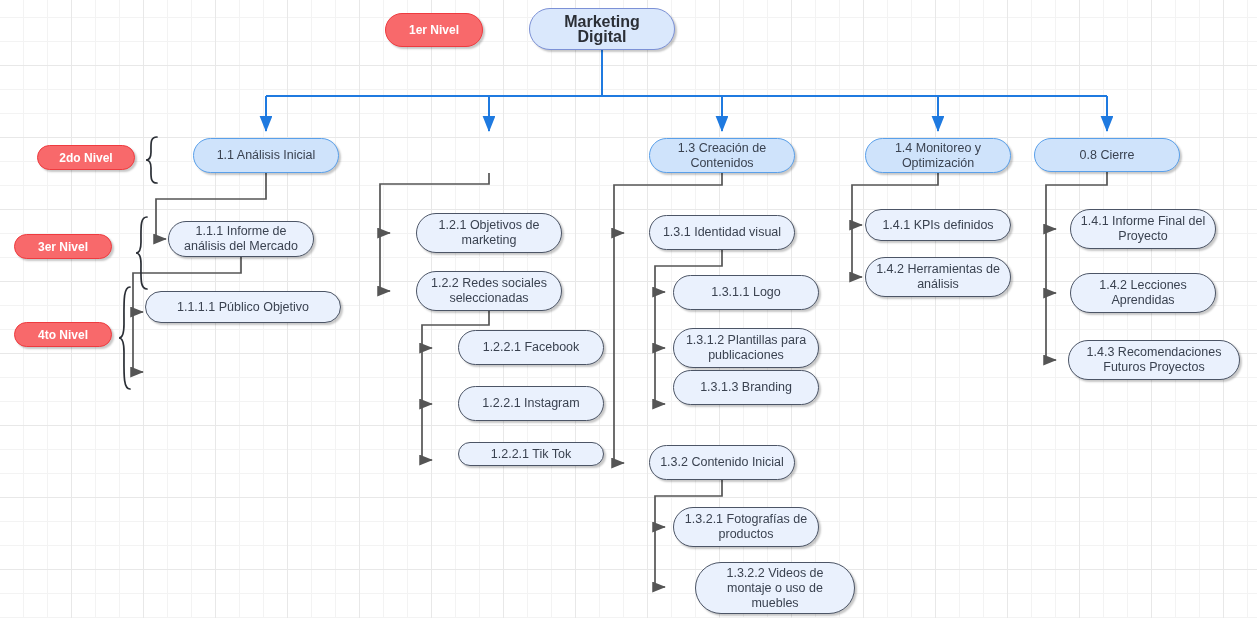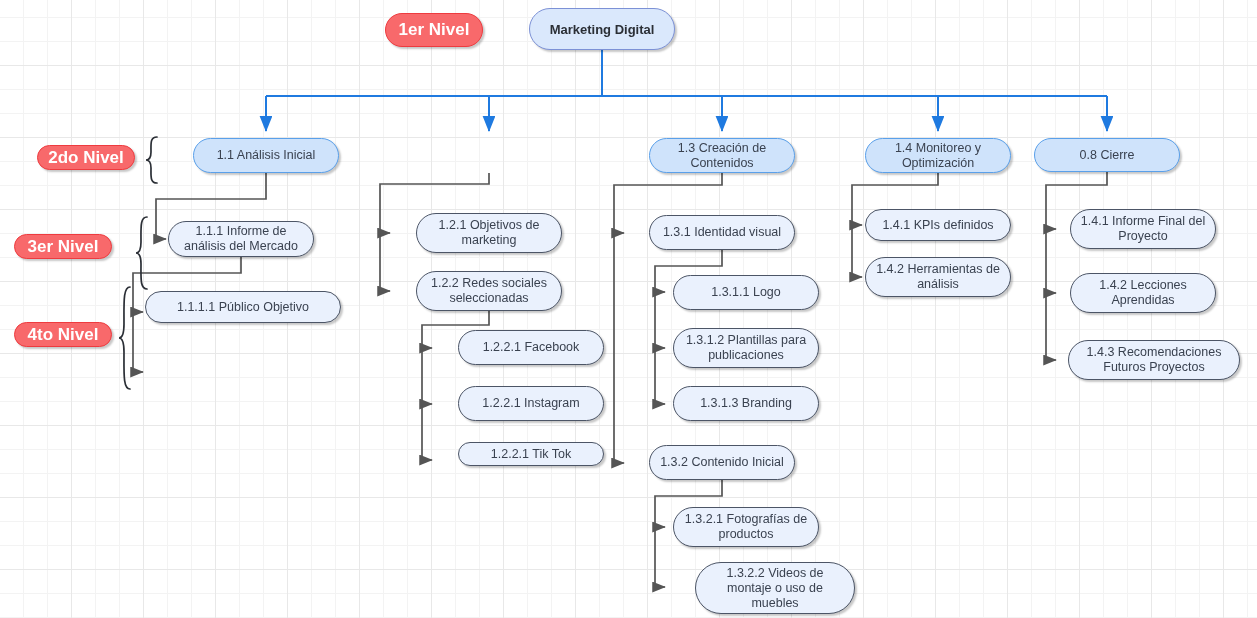--- a/index.html
+++ b/index.html
@@ -42,21 +42,21 @@
     font-size: 12.5px;
     line-height: 15px;
     color: #3a4250;
     padding: 2px 8px;
     box-shadow: 2px 2px 2px rgba(0,0,0,0.22);
   }
   .node.root {
     background: #dae8fc;
     border: 1.6px solid #7c91d6;
     font-weight: bold;
-    font-size: 13px;
+    font-size: 16px;
     color: #2b2f36;
   }
   .node.lvl2 {
     background: #cfe3fb;
     border: 1.4px solid #5aa0ea;
   }
   .node.lvl3 {
     background: #eaf1fd;
     border: 1.4px solid #4c5566;
   }
@@ -64,21 +64,21 @@
     position: absolute;
     box-sizing: border-box;
     display: flex;
     align-items: center;
     justify-content: center;
     border-radius: 999px;
     background: #f8696b;
     border: 1.6px solid #ee3b3f;
     color: #ffffff;
     font-weight: bold;
-    font-size: 17px;
+    font-size: 12px;
     box-shadow: 2px 2px 2px rgba(0,0,0,0.22);
   }
 </style>
 </head>
 <body>
 
 <div id="canvas">
 
   <svg id="edges" viewBox="0 0 1257 618" xmlns="http://www.w3.org/2000/svg">
     <defs>
@@ -187,21 +187,21 @@
   </div>
   <div class="node lvl3" style="left:649px; top:215px; width:146px; height:35px;">
     <span>1.3.1 Identidad visual</span>
   </div>
   <div class="node lvl3" style="left:673px; top:275px; width:146px; height:35px;">
     <span>1.3.1.1 Logo</span>
   </div>
   <div class="node lvl3" style="left:673px; top:328px; width:146px; height:40px;">
     <span>1.3.1.2 Plantillas para publicaciones</span>
   </div>
-  <div class="node lvl3" style="left:673px; top:386px; width:146px; height:35px;">
+  <div class="node lvl3" style="left:673px; top:370px; width:146px; height:35px;">
     <span>1.3.1.3 Branding</span>
   </div>
   <div class="node lvl3" style="left:649px; top:445px; width:146px; height:35px;">
     <span>1.3.2 Contenido Inicial</span>
   </div>
   <div class="node lvl3" style="left:673px; top:507px; width:146px; height:40px;">
     <span>1.3.2.1 Fotografías de productos</span>
   </div>
   <div class="node lvl3" style="left:695px; top:562px; width:160px; height:52px;">
     <span>1.3.2.2 Videos de montaje o uso de muebles</span>

